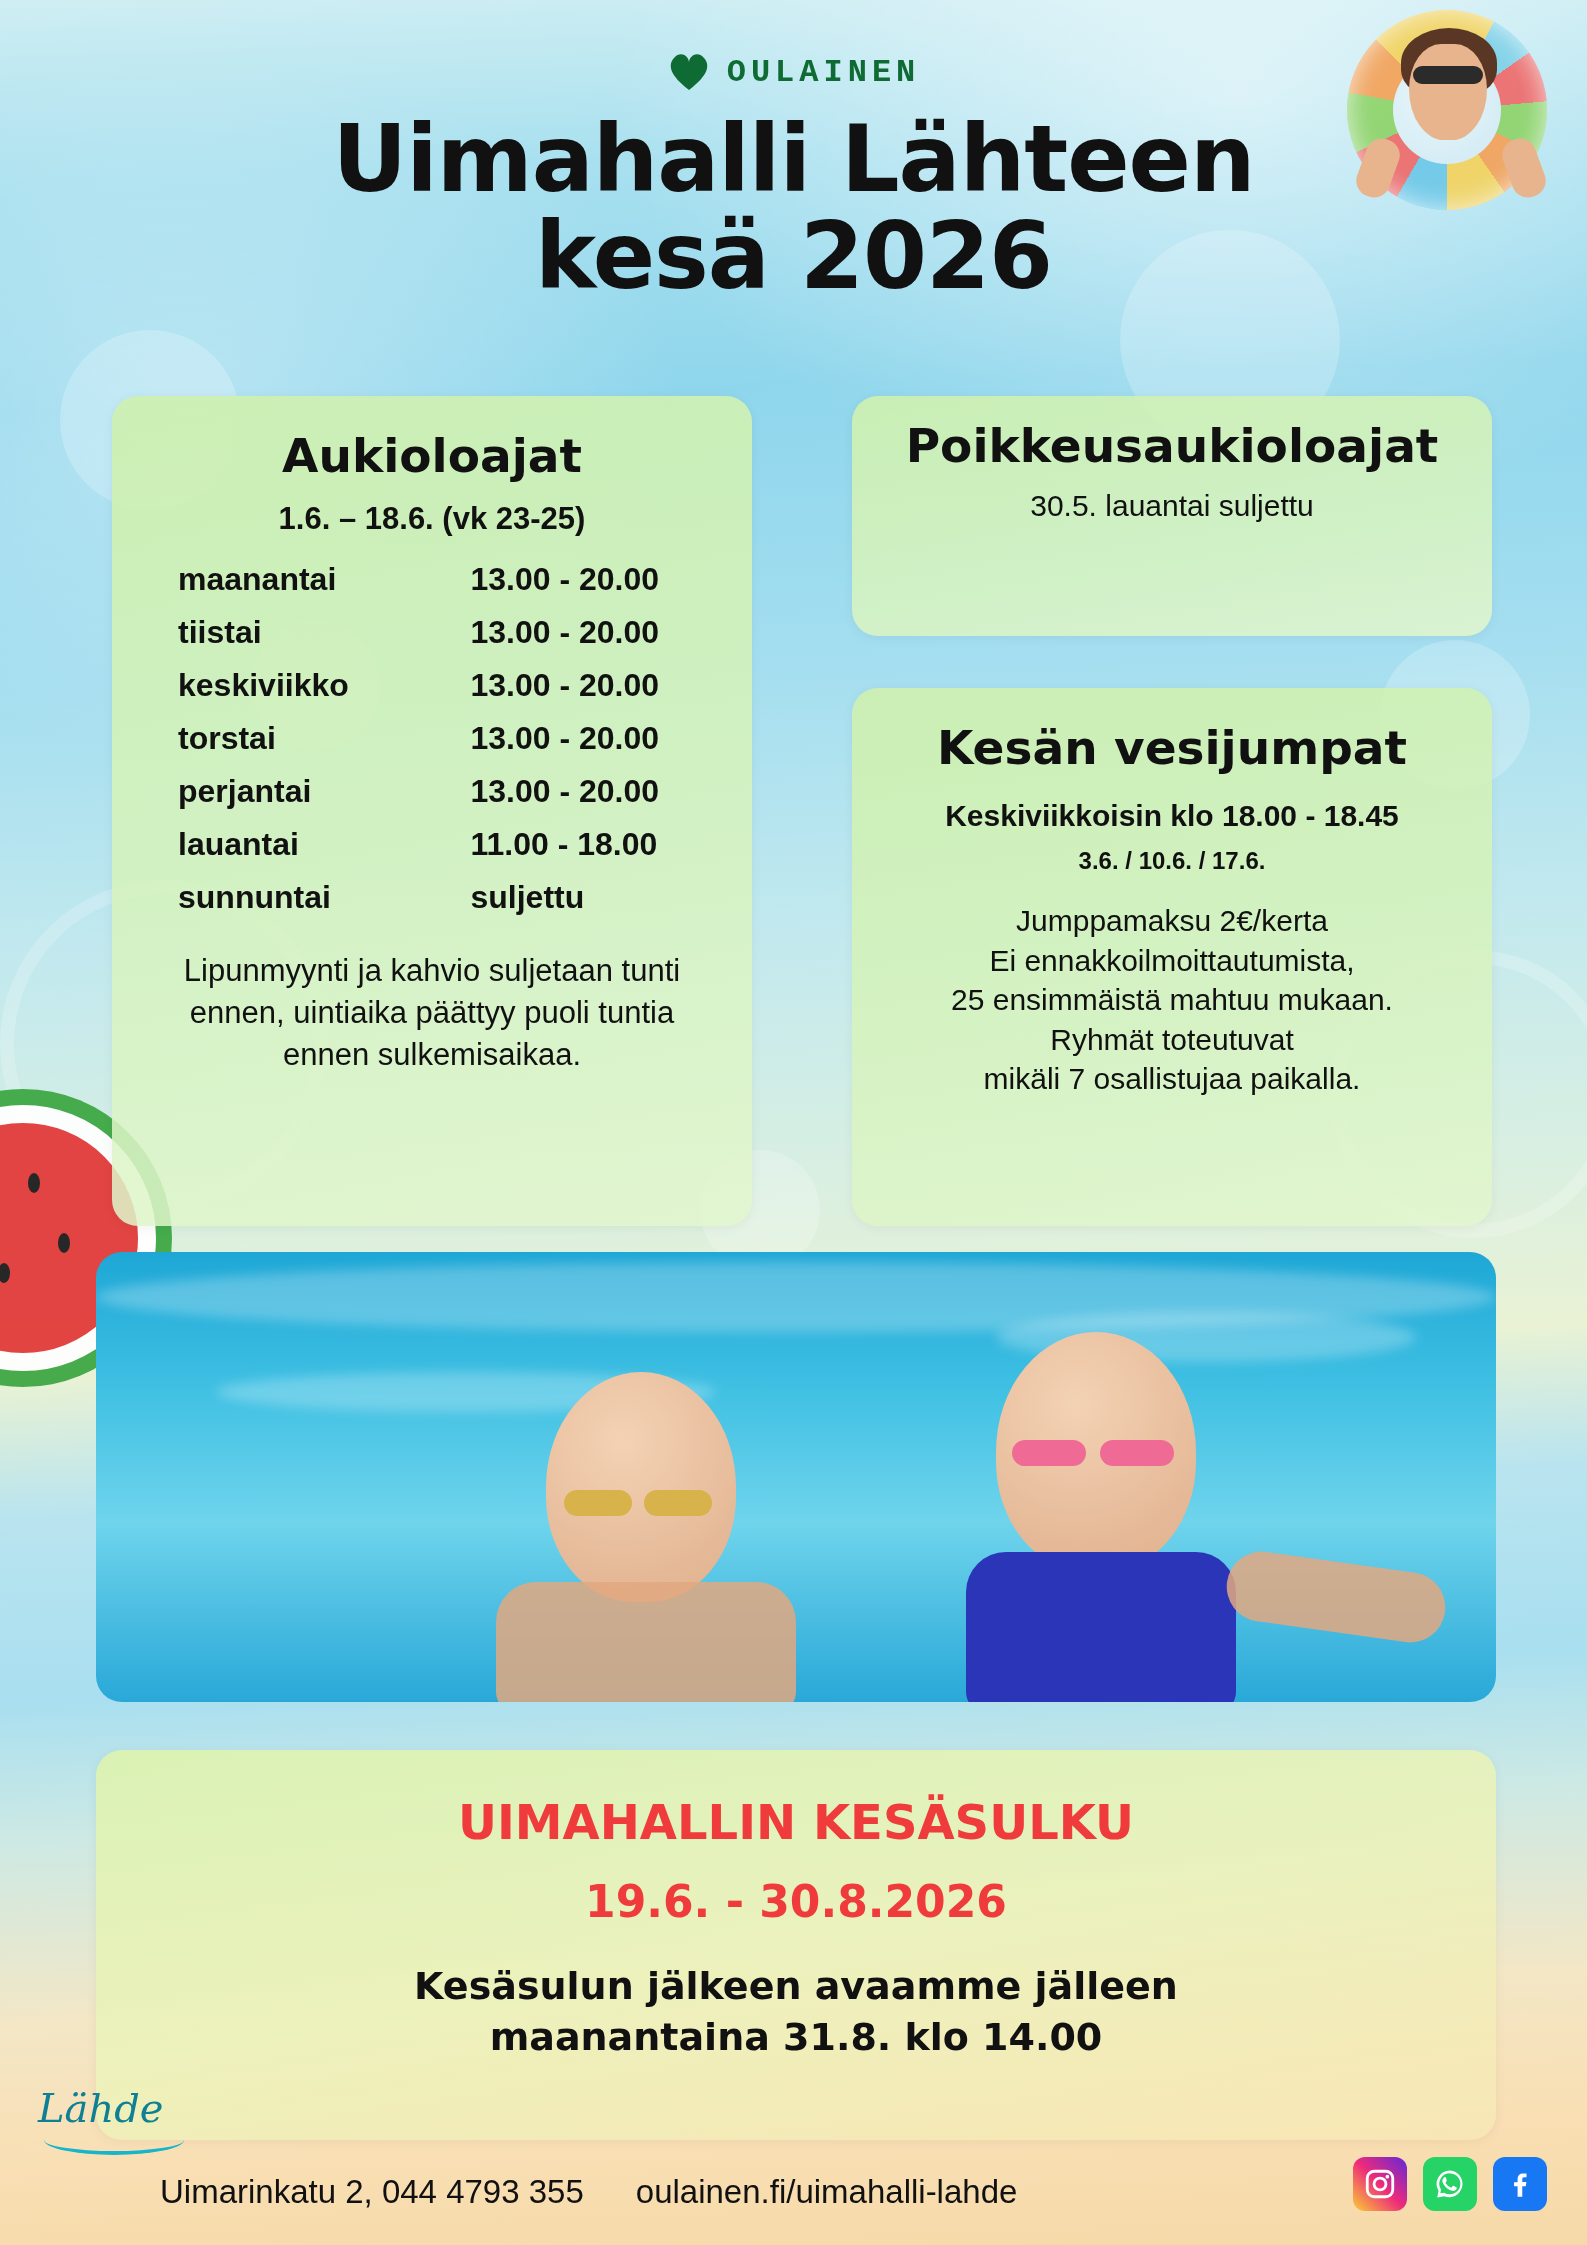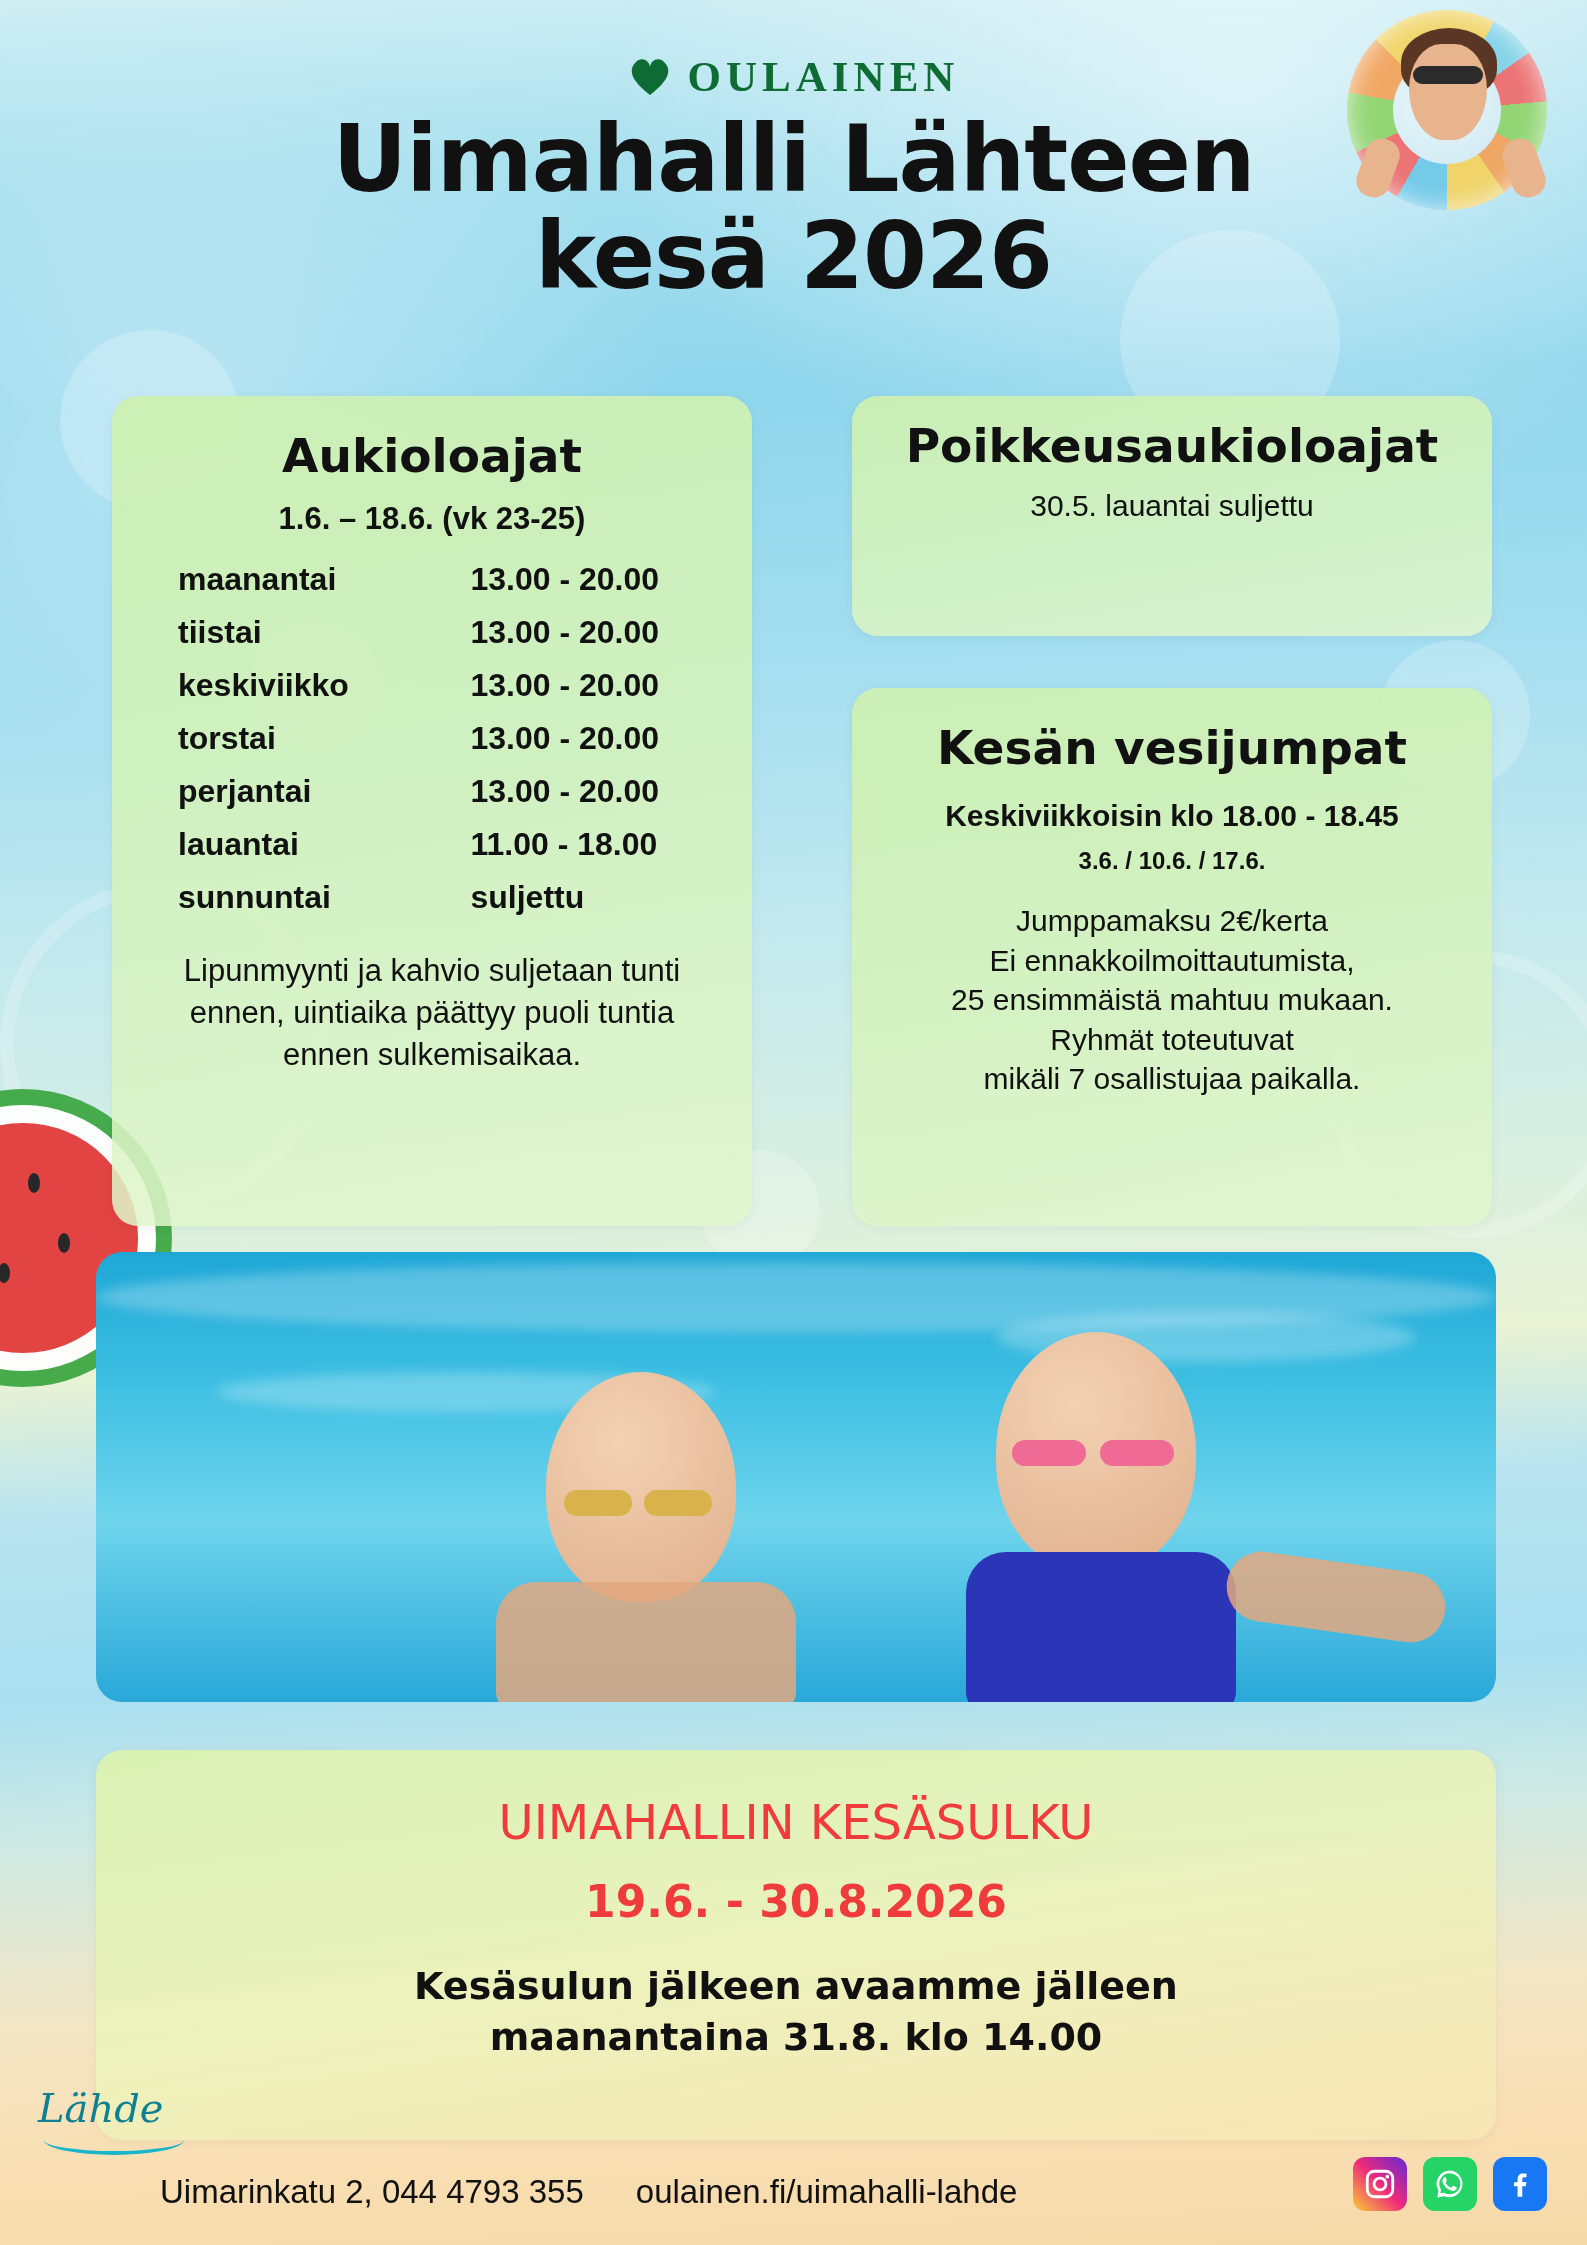--- a/index.html
+++ b/index.html
@@ -60,25 +60,25 @@
     align-items: center;
     justify-content: center;
     gap: 16px;
   }
   .brand-heart {
     width: 44px;
     height: 40px;
     display: inline-block;
   }
   .brand-text {
-    font-size: 43px;
+    font-size: 32px;
     font-weight: bold;
     letter-spacing: 5px;
     color: #0d6b33;
-    font-family: Liberation Serif, serif;
+    font-family: Liberation Mono, monospace;
   }
 
   .title {
     position: absolute;
     top: 112px;
     left: 0;
     width: 100%;
     text-align: center;
     font-size: 92px;
     line-height: 1.05;
@@ -284,21 +284,21 @@
   }
   .swim-body {
     position: absolute;
     border-radius: 40px 40px 20px 20px;
   }
 
   
   .close-title {
     text-align: center;
     font-size: 48px;
-    font-weight: normal;
+    font-weight: bold;
     color: #ef3b3b;
     margin-top: 44px;
     font-family: "DejaVu Sans", sans-serif;
   }
   .close-dates {
     text-align: center;
     font-size: 44px;
     font-weight: bold;
     color: #ef3b3b;
     margin-top: 26px;

